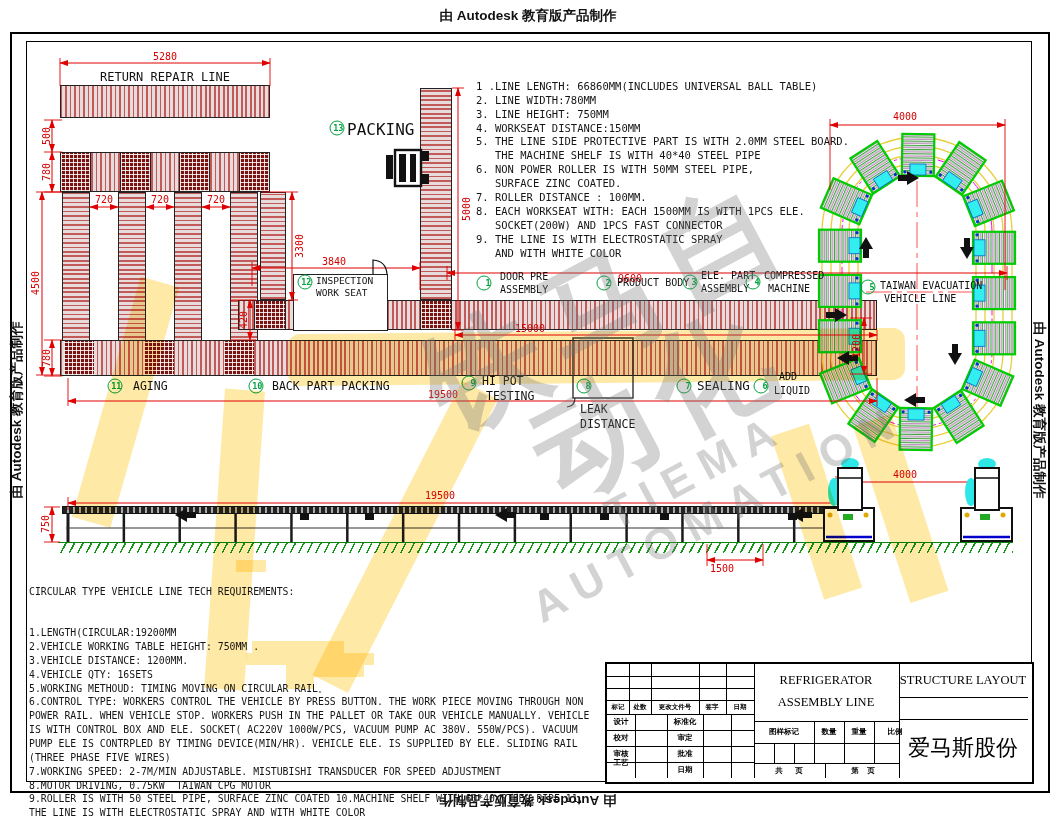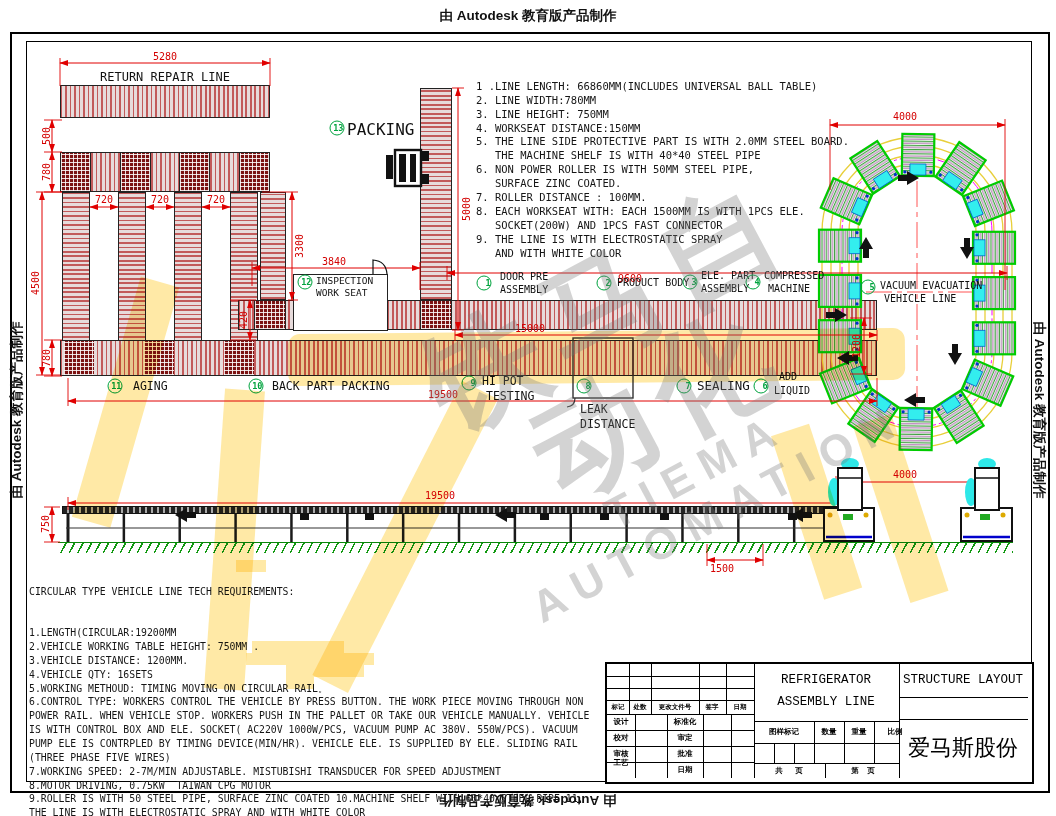--- a/index.html
+++ b/index.html
@@ -29,21 +29,21 @@
   .banner{position:absolute;font:700 13.5px "Liberation Sans",sans-serif;color:#111;white-space:nowrap;z-index:30}
   
   .hl{position:absolute;background:#ffd34d;opacity:.5;mix-blend-mode:multiply;pointer-events:none;z-index:40}
   #watermark{position:absolute;left:655px;top:395px;transform:translate(-50%,-50%) rotate(-28deg);text-align:center;color:rgba(122,122,122,.33);z-index:50;pointer-events:none;font-family:"Liberation Sans",sans-serif}
   #watermark .w1{font-size:118px;font-weight:700;letter-spacing:14px;line-height:110px}
   #watermark .w2{font-size:44px;font-weight:700;letter-spacing:12px;line-height:48px}
   
   #titleblock{position:absolute;left:605px;top:662px;width:425px;height:118px;border:2px solid #000;z-index:35;background:#fff}
   .tl{position:absolute;background:#000;width:1px}
   .th{position:absolute;background:#000;height:1px}
-  .tbl{position:absolute;transform:translate(-50%,-50%);white-space:nowrap;color:#000;font-family:Liberation Mono, monospace}
+  .tbl{position:absolute;transform:translate(-50%,-50%);white-space:nowrap;color:#000;font-family:Liberation Serif, serif}
   .cn65{font-size:6.5px;font-weight:700;font-family:"Liberation Sans",sans-serif}
   .cn75{font-size:7.5px;font-weight:700;font-family:"Liberation Sans",sans-serif}
 </style>
 </head>
 <body>
 
 <div id="stage">
 
   <div class="banner ctr" style="left:528px;top:16px">由 Autodesk 教育版产品制作</div>
   <div class="banner ctr" style="left:528px;top:800px;transform:translate(-50%,-50%) rotate(180deg)">由 Autodesk 教育版产品制作</div>
@@ -314,21 +314,21 @@
 
   <span class="cnum" style="left:690px;top:282px">3</span>
   <div class="lab" style="left:701px;top:270px">ELE. PART</div>
   <div class="lab" style="left:701px;top:283px">ASSEMBLY</div>
 
   <span class="cnum" style="left:753px;top:282px">4</span>
   <div class="lab" style="left:764px;top:270px">COMPRESSED</div>
   <div class="lab" style="left:768px;top:283px">MACHINE</div>
 
   <span class="cnum" style="left:868px;top:287px">5</span>
-  <div class="lab" style="left:880px;top:280px">VACUUM EVACUATION</div>
+  <div class="lab" style="left:880px;top:280px">TAIWAN EVACUATION</div>
   <div class="lab" style="left:884px;top:293px">VEHICLE LINE</div>
 
   <span class="cnum" style="left:115px;top:386px">11</span>
   <div class="lab lab11" style="left:133px;top:379px">AGING</div>
 
   <span class="cnum" style="left:256px;top:386px">10</span>
   <div class="lab lab11" style="left:272px;top:379px">BACK PART PACKING</div>
 
   <span class="cnum" style="left:469px;top:383px">9</span>
   <div class="lab lab11" style="left:482px;top:374px">HI POT</div>

